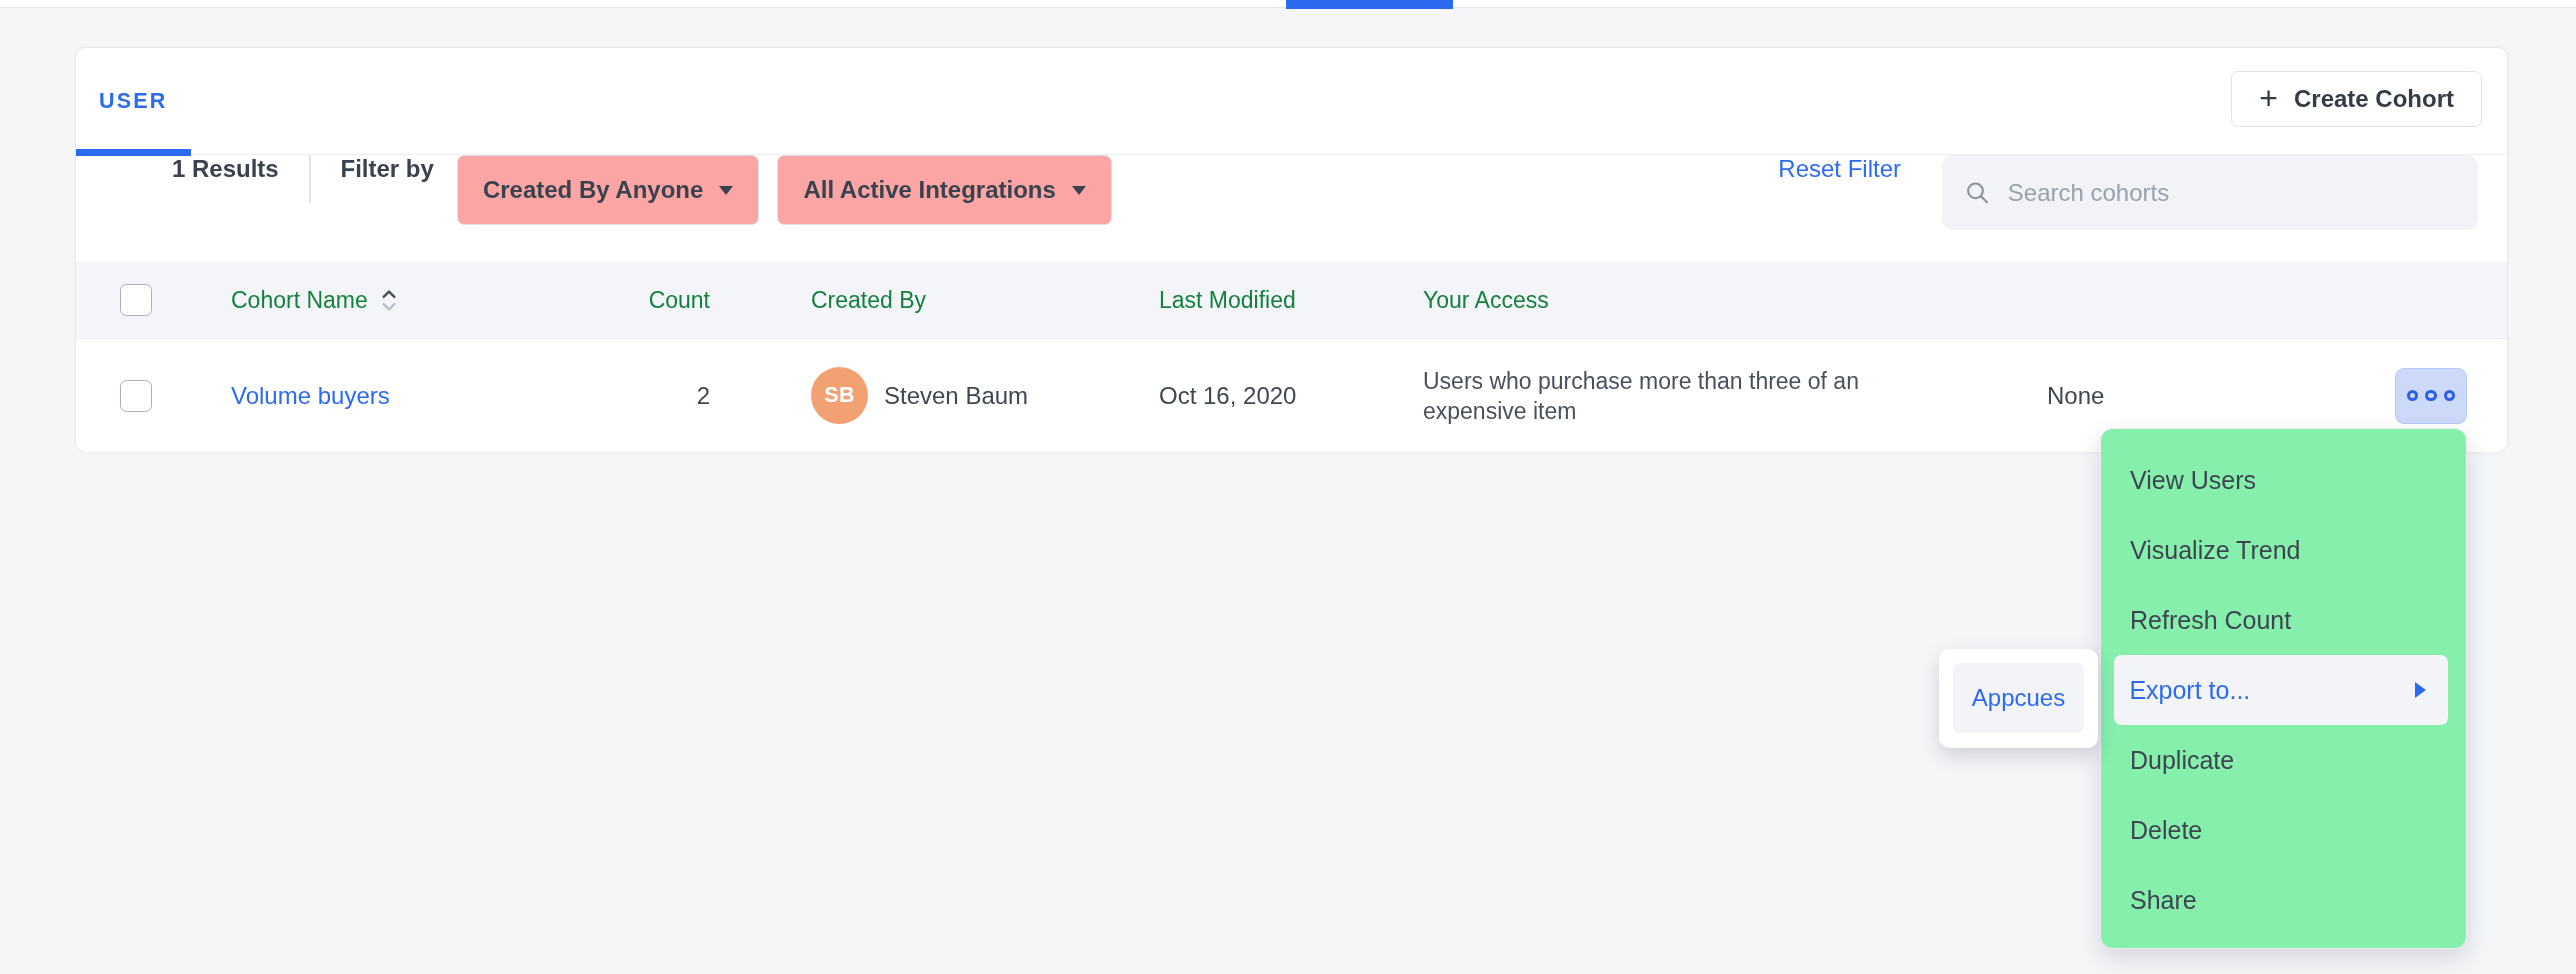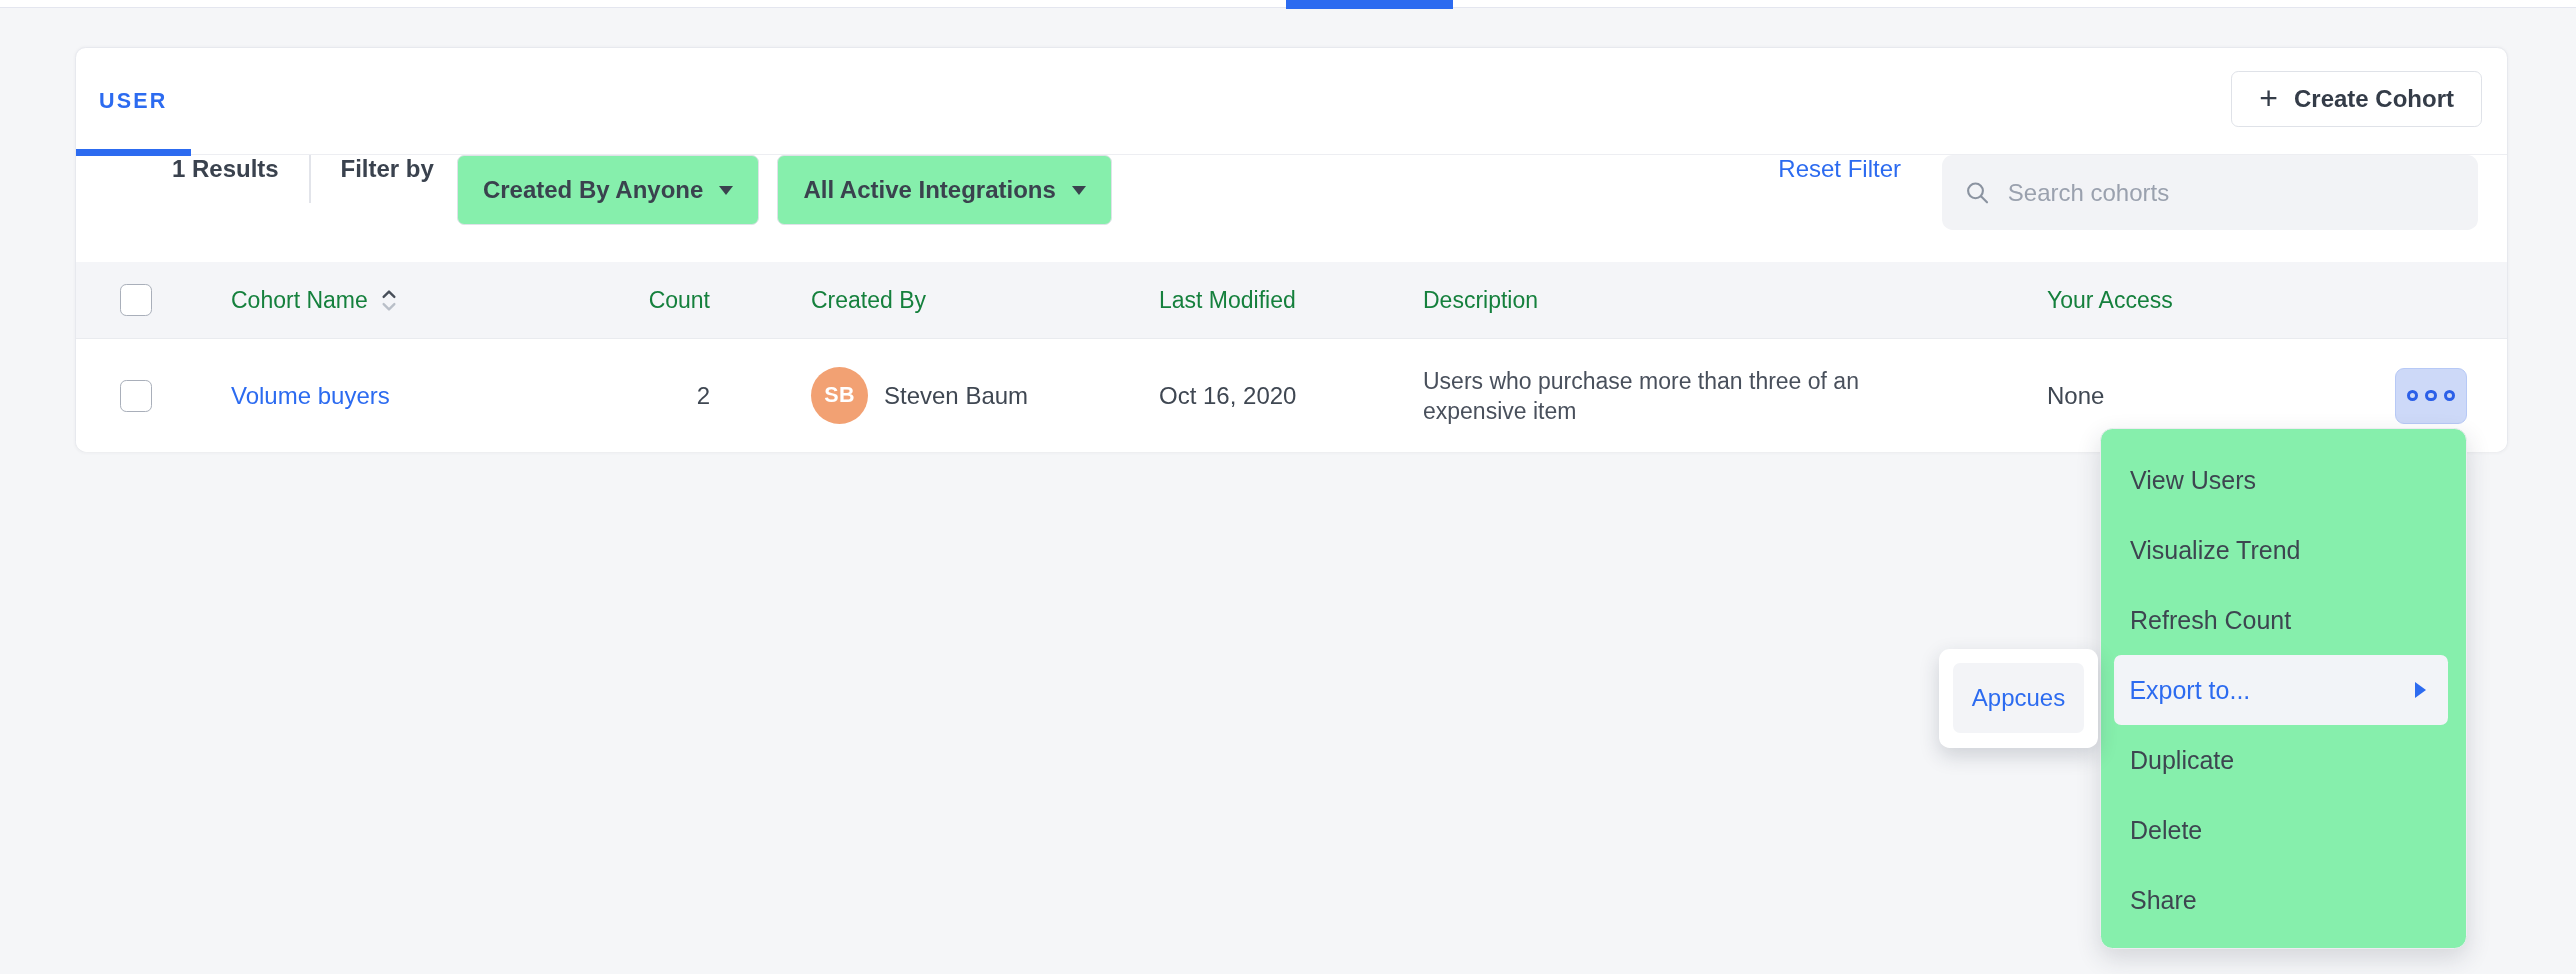--- a/index.html
+++ b/index.html
@@ -23,21 +23,21 @@
   .tab-label{font-size:21.5px;font-weight:bold;letter-spacing:2.2px;color:#2c6bf0}
   .create-btn{position:absolute;right:25px;top:23px;height:56px;padding:0 27px;display:flex;align-items:center;gap:16px;
     background:#fff;border:0.9px solid #dfe2e8;border-radius:7.2px;font-size:24px;font-weight:600;color:#343c48;
     font-family:inherit;cursor:pointer;box-sizing:border-box}
   .plus-glyph{font-size:32px;font-weight:400;color:#343c48;line-height:1;margin-top:-2.7px}
 
   
   .filterbar{height:107px;display:flex;align-items:flex-start;padding:0 29px 0 96px;box-sizing:border-box}
   .results,.filterby{font-size:24px;font-weight:600;color:#3a424e;white-space:nowrap}
   .vdiv{width:1.8px;height:48px;background:#e2e4ea;margin:0 30px;flex:none}
-  .dropdown{height:70px;padding:0 25px;display:flex;align-items:center;gap:16px;background:#86efac;
+  .dropdown{height:70px;padding:0 25px;display:flex;align-items:center;gap:16px;background:#fca5a5;
     border:0.9px solid #dfe2e8;border-radius:7.2px;font-size:24px;font-weight:600;color:#3a424e;
     font-family:inherit;cursor:pointer;white-space:nowrap;box-sizing:border-box}
   .dd1{margin-left:23px}.dd2{margin-left:18px}
   .caret{width:0;height:0;border-left:7.2px solid transparent;border-right:7.2px solid transparent;border-top:9px solid #3a424e}
   .reset{margin-left:auto;font-size:24px;color:#2c6bf0;cursor:pointer;white-space:nowrap;text-decoration:none}
   .search{margin-left:41px;width:536px;height:75px;background:#f2f3f6;border-radius:10.7px;display:flex;align-items:center;
     padding:0 21.5px;box-sizing:border-box;gap:16px;flex:none}
   .search input{border:none;background:transparent;outline:none;font-size:24px;color:#0f766e;font-family:inherit;width:100%}
   .search input::placeholder{color:#9aa1ae}
 
@@ -128,21 +128,20 @@
       <span class="sort-icon">
         <svg width="18" height="25" viewBox="0 0 20 28">
           <polyline points="4,10 10,4 16,10" fill="none" stroke="#474e59" stroke-width="2.6" stroke-linecap="round" stroke-linejoin="round"></polyline>
           <polyline points="4,18 10,24 16,18" fill="none" stroke="#b9bfc8" stroke-width="2.6" stroke-linecap="round" stroke-linejoin="round"></polyline>
         </svg>
       </span>
     </div>
     <div class="col-count">Count</div>
     <div class="col-created">Created By</div>
     <div class="col-modified">Last Modified</div>
-    <div class="col-desc">Description</div>
     <div class="col-access">Your Access</div>
     <div class="col-actions"></div>
   </div>
 
   <div class="trow">
     <div class="col-check">
       <div class="checkbox"></div>
     </div>
     <div class="col-name">
       <span class="name-link">Volume buyers</span>

